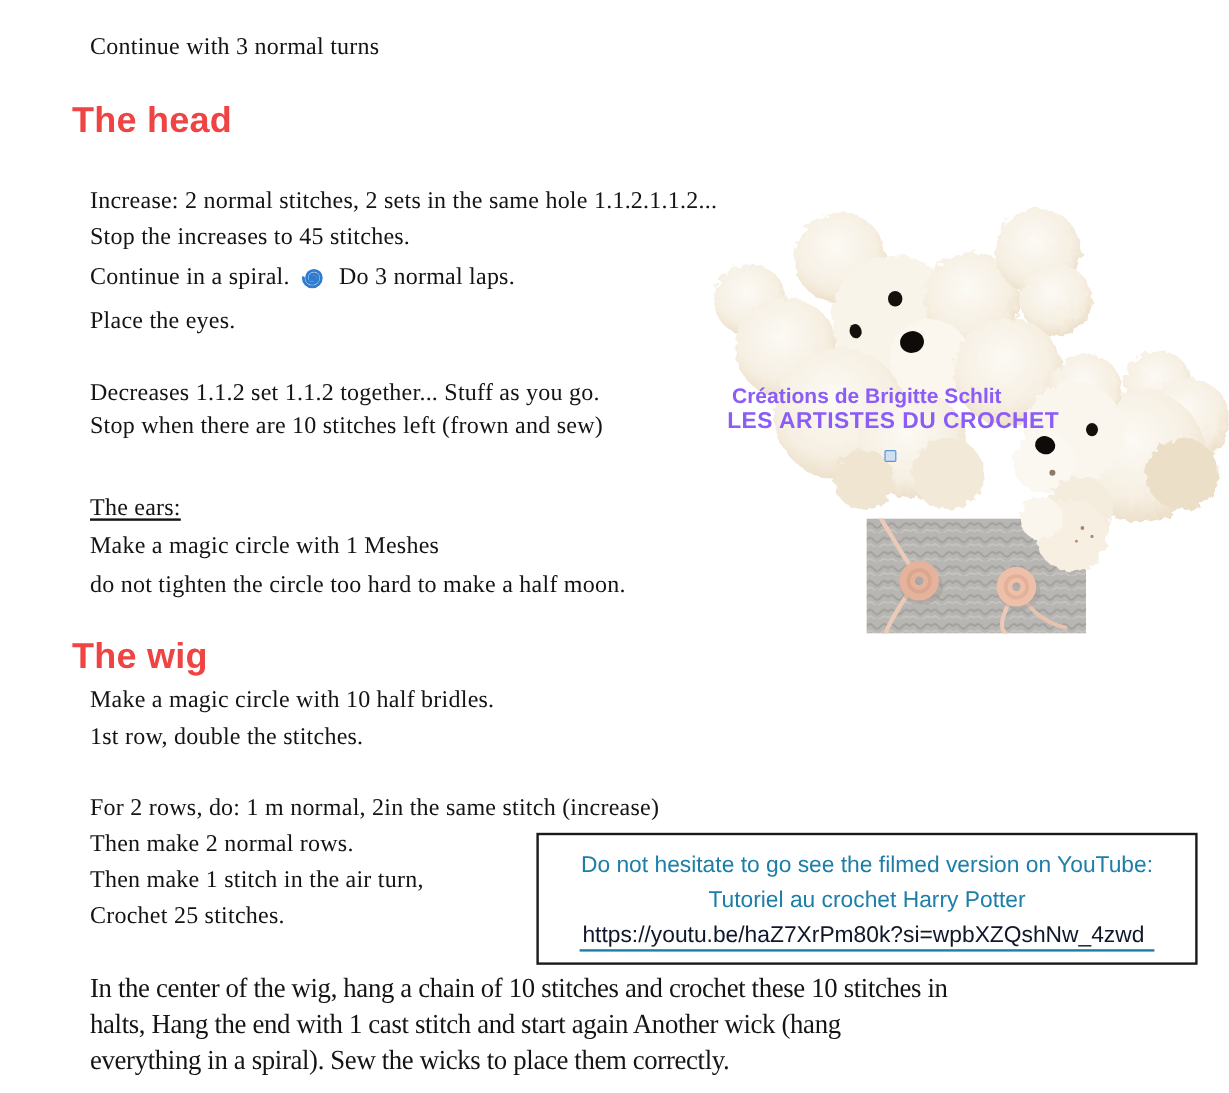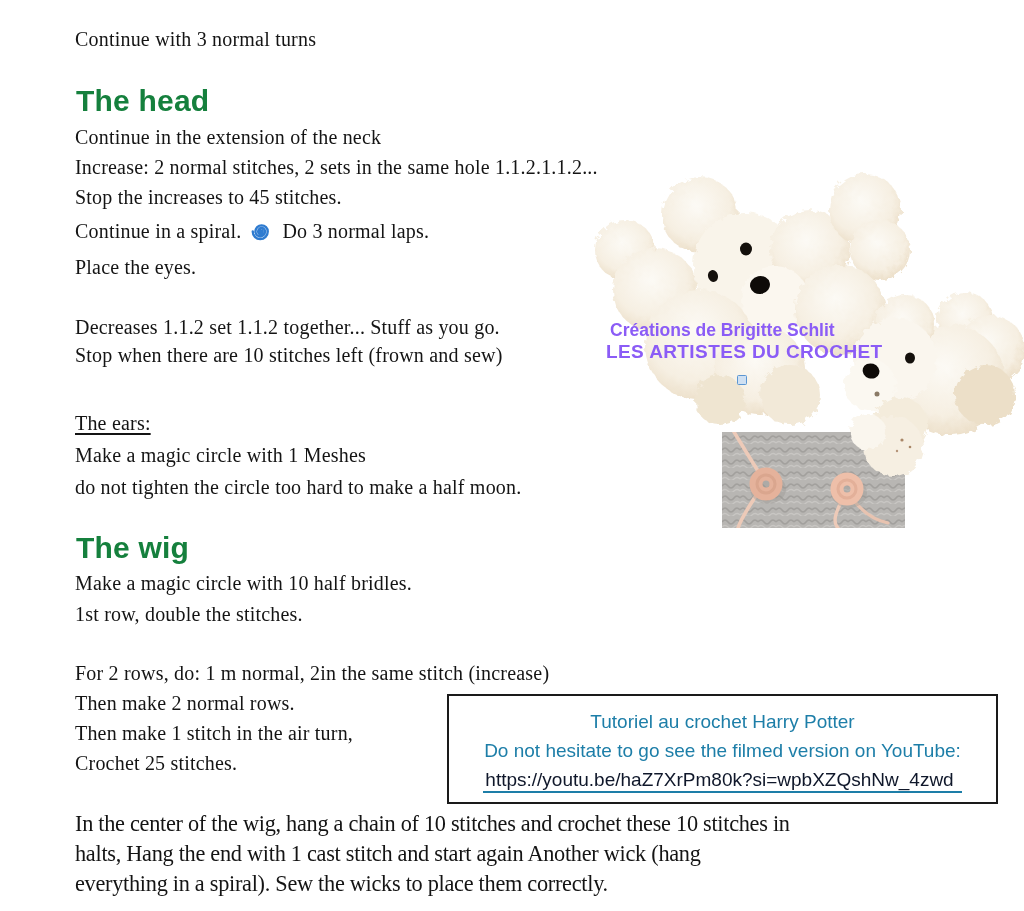--- a/index.html
+++ b/index.html
@@ -5,23 +5,23 @@
   html,body{margin:0;padding:0;background:#ffffff;}
   .page{
     position:relative;width:1024px;height:911px;background:#ffffff;
     font-family:"Liberation Serif", serif;color:#141414;overflow:hidden;
   }
   .line{
     position:absolute;left:75px;font-size:20px;white-space:nowrap;
     letter-spacing:0.2px;z-index:3;font-family:Liberation Serif, serif;
   }
   .heading{
-    position:absolute;left:76px;margin:0;z-index:3;
+    position:absolute;left:60px;margin:0;z-index:3;
     font-family:"Liberation Sans", sans-serif;font-weight:bold;
-    font-size:30px;letter-spacing:0.2px;color:#15803d;white-space:nowrap;
+    font-size:30px;letter-spacing:0.2px;color:#ef4444;white-space:nowrap;
   }
   .underlined{text-decoration:underline;text-underline-offset:3px;}
   .spiral-row{display:flex;align-items:center;gap:8px;}
   .spiral-icon{display:inline-flex;width:25px;height:25px;}
   
   .wm{
     position:absolute;z-index:4;font-family:"Liberation Sans", sans-serif;
     font-weight:bold;color:#8b5cf6;white-space:nowrap;
   }
   .wm1{left:610px;top:320px;font-size:17.5px;}
@@ -52,21 +52,20 @@
   }
 </style>
 </head>
 <body>
 
 <div class="page">
 
   <div class="line" style="top:28px">Continue with 3 normal turns</div>
 
   <h1 class="heading" style="top:84px">The head</h1>
-  <div class="line" style="top:126px">Continue in the extension of the neck</div>
   <div class="line" style="top:156px">Increase: 2 normal stitches, 2 sets in the same hole 1.1.2.1.1.2...</div>
   <div class="line" style="top:186px">Stop the increases to 45 stitches.</div>
 
   <div class="line spiral-row" style="top:219px">
     <span>Continue in a spiral.</span>
     <span class="spiral-icon">
       <svg viewBox="0 0 24 24" width="25" height="25" aria-hidden="true">
         <path d="M12 12 m-1 0 a1 1 0 0 1 2 0 a2.1 2.1 0 0 1 -4.2 0 a3.3 3.3 0 0 1 6.6 0 a4.6 4.6 0 0 1 -9.2 0 a5.9 5.9 0 0 1 11.8 0 a7.2 7.2 0 0 1 -14.4 0" fill="none" stroke="#2e7bd0" stroke-width="2.3" stroke-linecap="round"></path>
       </svg>
     </span>
@@ -163,22 +162,22 @@
 
   <h1 class="heading" style="top:531px">The wig</h1>
   <div class="line" style="top:572px">Make a magic circle with 10 half bridles.</div>
   <div class="line" style="top:603px">1st row, double the stitches.</div>
   <div class="line" style="top:662px">For 2 rows, do: 1 m normal, 2in the same stitch (increase)</div>
   <div class="line" style="top:692px">Then make 2 normal rows.</div>
   <div class="line" style="top:722px">Then make 1 stitch in the air turn,</div>
   <div class="line" style="top:752px">Crochet 25 stitches.</div>
 
   <div class="yt-box">
+    <div class="yt-line">Do not hesitate to go see the filmed version on YouTube:</div>
     <div class="yt-line">Tutoriel au crochet Harry Potter</div>
-    <div class="yt-line">Do not hesitate to go see the filmed version on YouTube:</div>
     <div class="yt-line">
       <a class="yt-link" href="#">https://youtu.be/haZ7XrPm80k?si=wpbXZQshNw_4zwd</a>
     </div>
   </div>
 
   <div class="footer-line" style="top:811px">In the center of the wig, hang a chain of 10 stitches and crochet these 10 stitches in</div>
   <div class="footer-line" style="top:841px">halts, Hang the end with 1 cast stitch and start again Another wick (hang</div>
   <div class="footer-line" style="top:871px">everything in a spiral). Sew the wicks to place them correctly.</div>
 
 </div>

